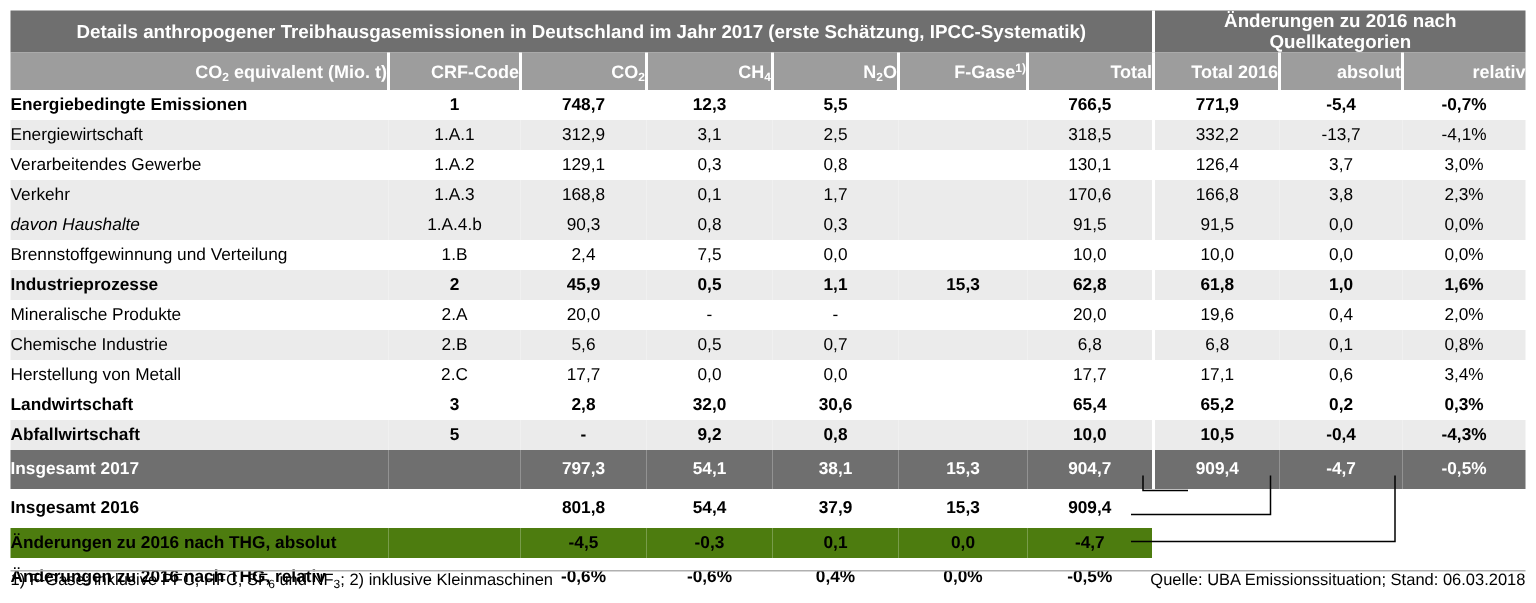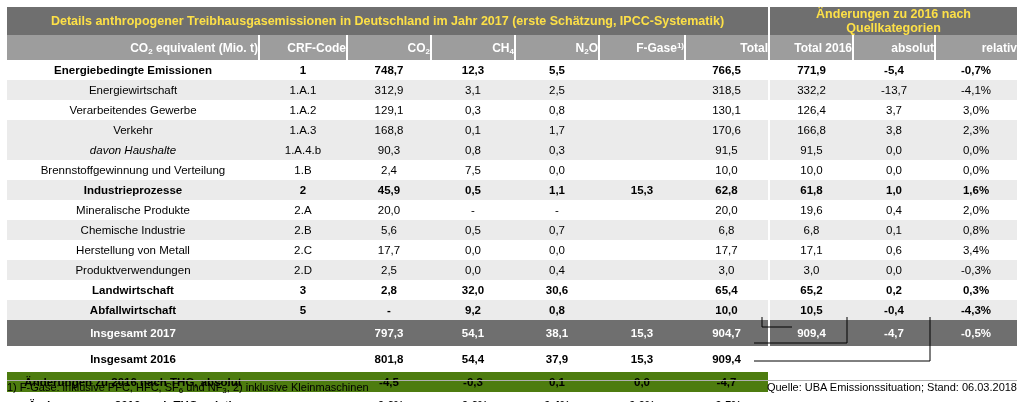--- a/index.html
+++ b/index.html
@@ -38,21 +38,21 @@
   col.c-ch4   { width: 84px; }
   col.c-n2o   { width: 84px; }
   col.c-fgas  { width: 86px; }
   col.c-total { width: 84px; }
   col.c-t2016 { width: 84px; }
   col.c-abs   { width: 82px; }
   col.c-rel   { width: 82px; }
 
   .hdr-top {
     background: #6f6f6f;
-    color: #fde047;
+    color: #ffffff;
     font-weight: bold;
     font-size: 12.5px;
     text-align: center;
     height: 27px;
     border-right: 2px solid #ffffff;
   }
   .hdr-top.last { border-right: none; }
 
   .hdr-sub {
     background: #9d9d9d;
@@ -63,21 +63,21 @@
     height: 25px;
     border-right: 2px solid #ffffff;
   }
   .hdr-sub.left {
     text-align: right;
     padding-left: 6px;
   }
   .hdr-sub.last { border-right: none; }
 
   .row-label {
-    text-align: center;
+    text-align: left;
     padding-left: 6px;
     height: 20px;
     margin-top: 34px;
   }
   .num {
     text-align: center;
     height: 20px;
   }
   .bold { font-weight: bold; }
   .ind1 { padding-left: 18px; }
@@ -280,32 +280,20 @@
           <td class="num">2.C</td>
           <td class="num">17,7</td>
           <td class="num">0,0</td>
           <td class="num">0,0</td>
           <td class="num"></td>
           <td class="num">17,7</td>
           <td class="num gap">17,1</td>
           <td class="num">0,6</td>
           <td class="num">3,4%</td>
         </tr>
-        <tr class="band-b">
-          <td class="row-label ind1">Produktverwendungen</td>
-          <td class="num">2.D</td>
-          <td class="num">2,5</td>
-          <td class="num">0,0</td>
-          <td class="num">0,4</td>
-          <td class="num"></td>
-          <td class="num">3,0</td>
-          <td class="num gap">3,0</td>
-          <td class="num">0,0</td>
-          <td class="num">-0,3%</td>
-        </tr>
         <tr class="band-a">
           <td class="row-label bold">Landwirtschaft</td>
           <td class="num bold">3</td>
           <td class="num bold">2,8</td>
           <td class="num bold">32,0</td>
           <td class="num bold">30,6</td>
           <td class="num bold"></td>
           <td class="num bold">65,4</td>
           <td class="num bold gap">65,2</td>
           <td class="num bold">0,2</td>

